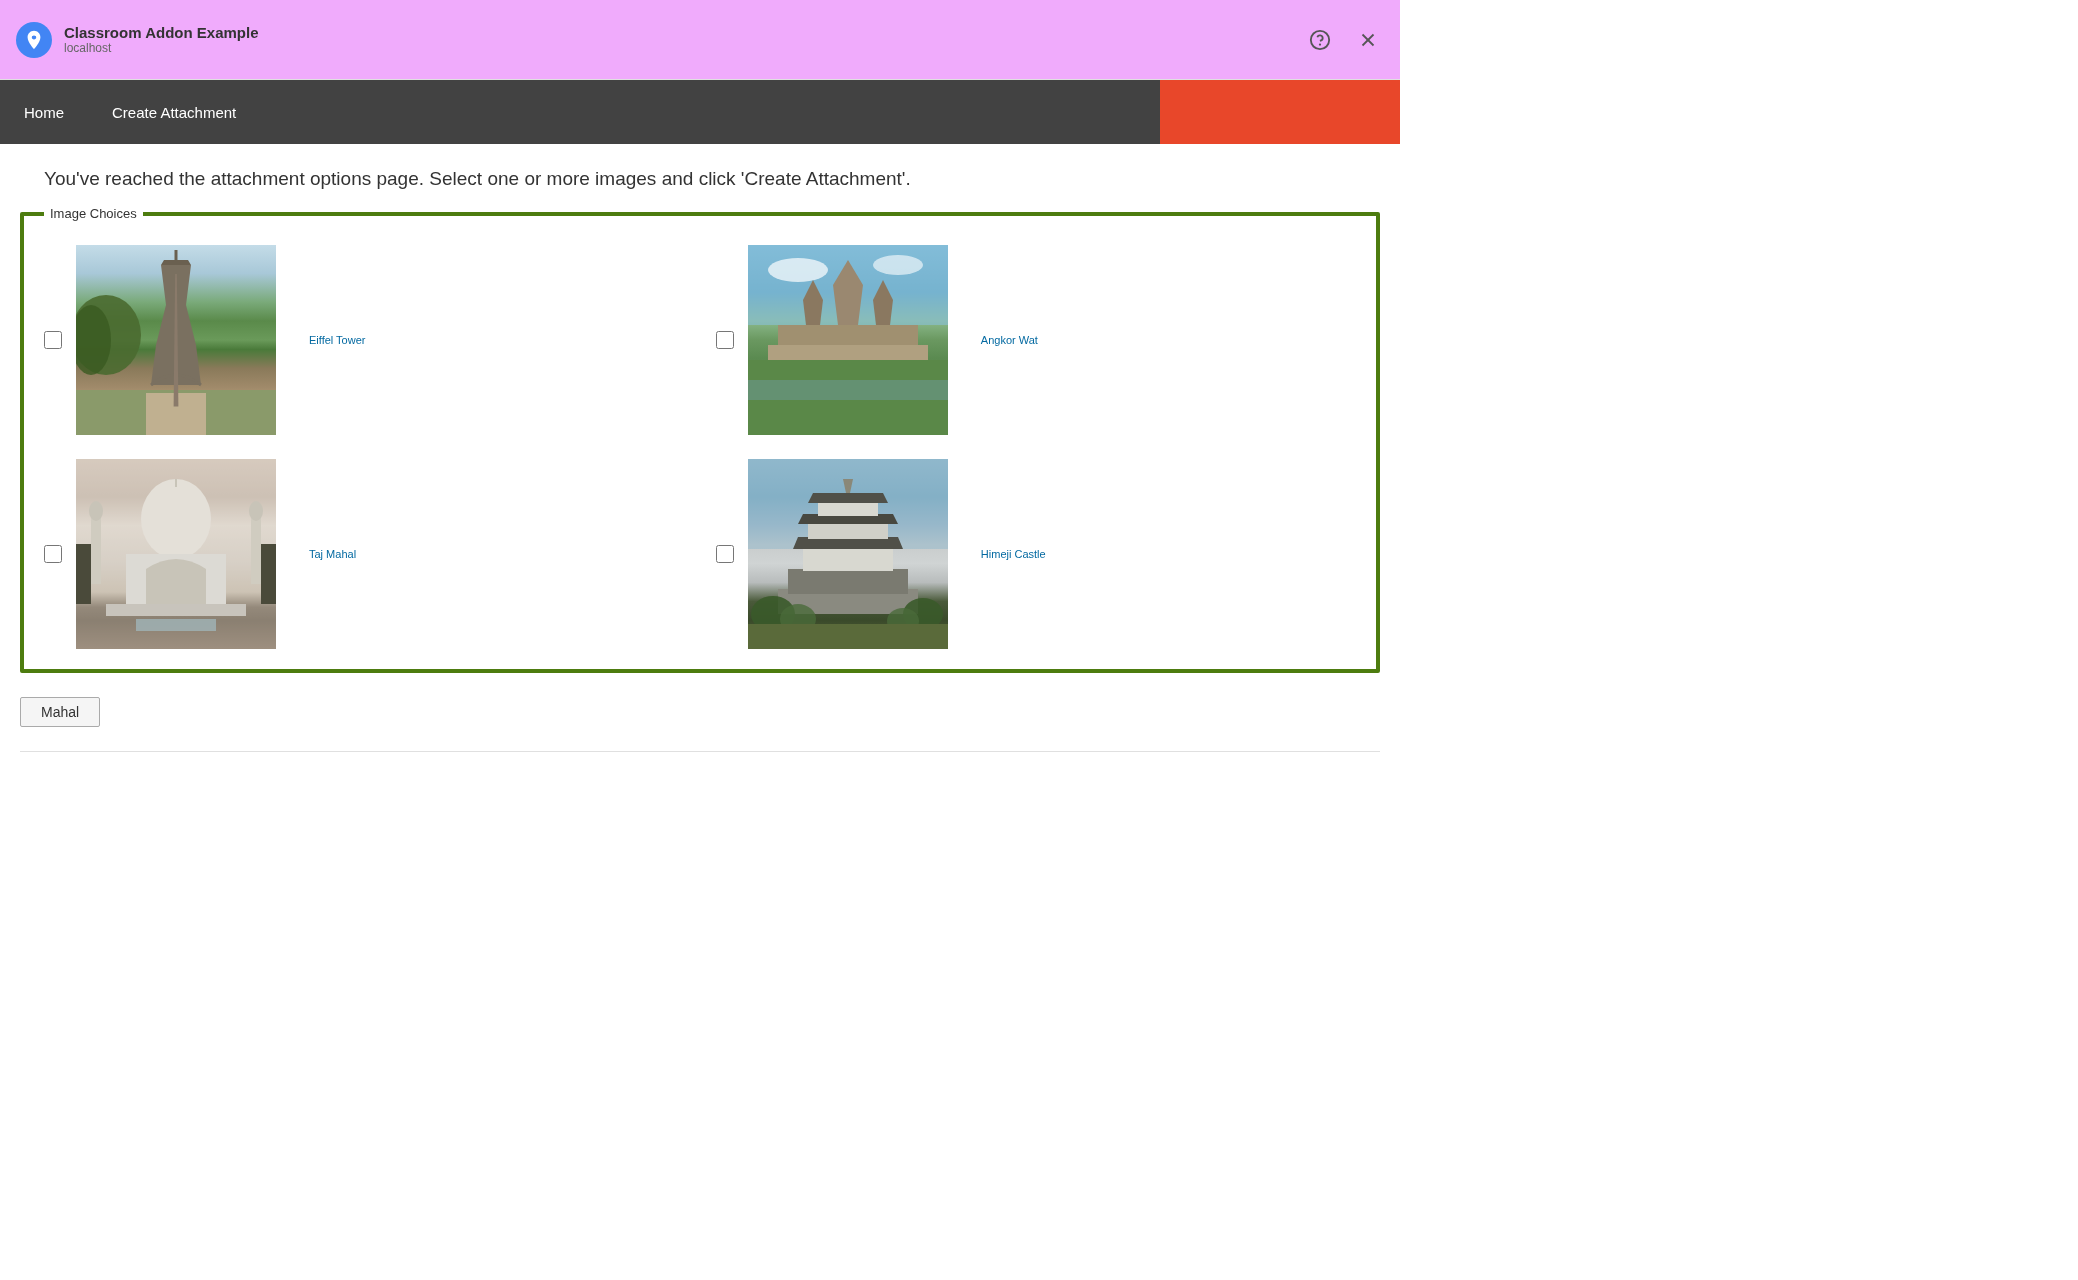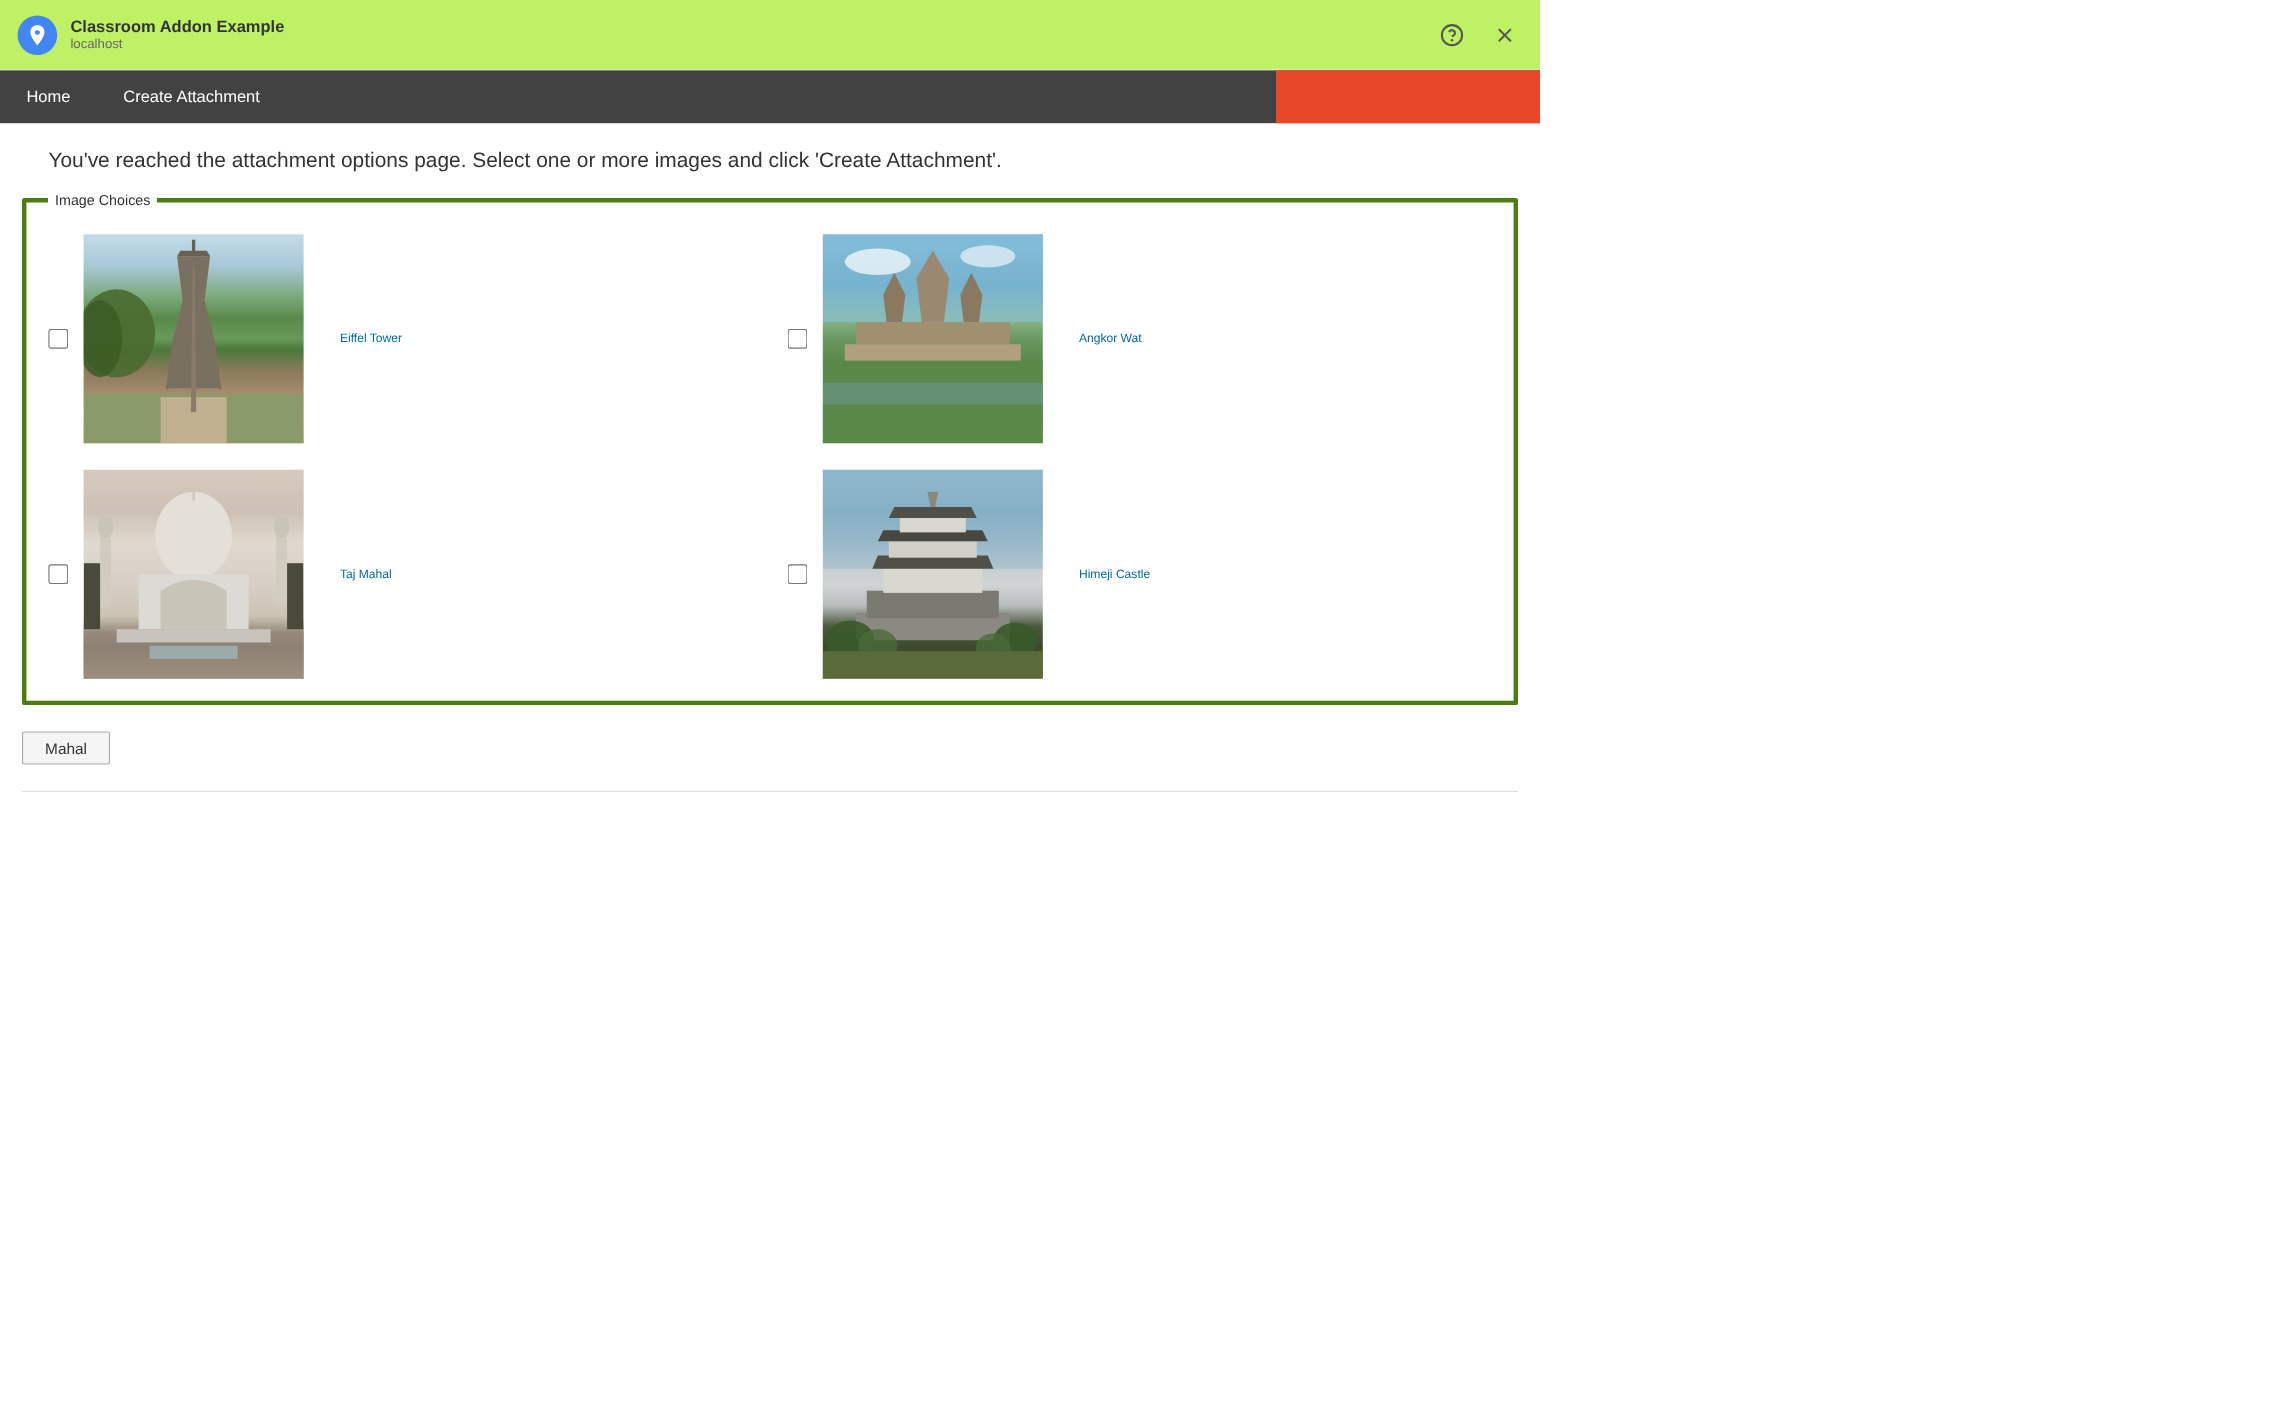--- a/index.html
+++ b/index.html
@@ -15,23 +15,23 @@
       min-height: 880px;
       overflow: hidden;
     }
 
     
     .title-bar {
       display: flex;
       align-items: center;
       justify-content: space-between;
       padding: 8px 16px;
-      background: #bef264;
+      background: #f0abfc;
       border-bottom: 1px solid #e0e0e0;
-      height: 64px;
+      height: 80px;
     }
 
     .title-bar-left {
       display: flex;
       align-items: center;
       gap: 12px;
     }
 
     .app-icon {
       width: 36px;
@@ -79,21 +79,21 @@
       width: 32px;
       height: 32px;
       border-radius: 50%;
     }
 
     
     .nav-bar {
       display: flex;
       align-items: stretch;
       background: #424242;
-      height: 48px;
+      height: 64px;
     }
 
     .nav-item {
       display: flex;
       align-items: center;
       padding: 0 24px;
       color: #fff;
       font-size: 15px;
       cursor: pointer;
       text-decoration: none;

